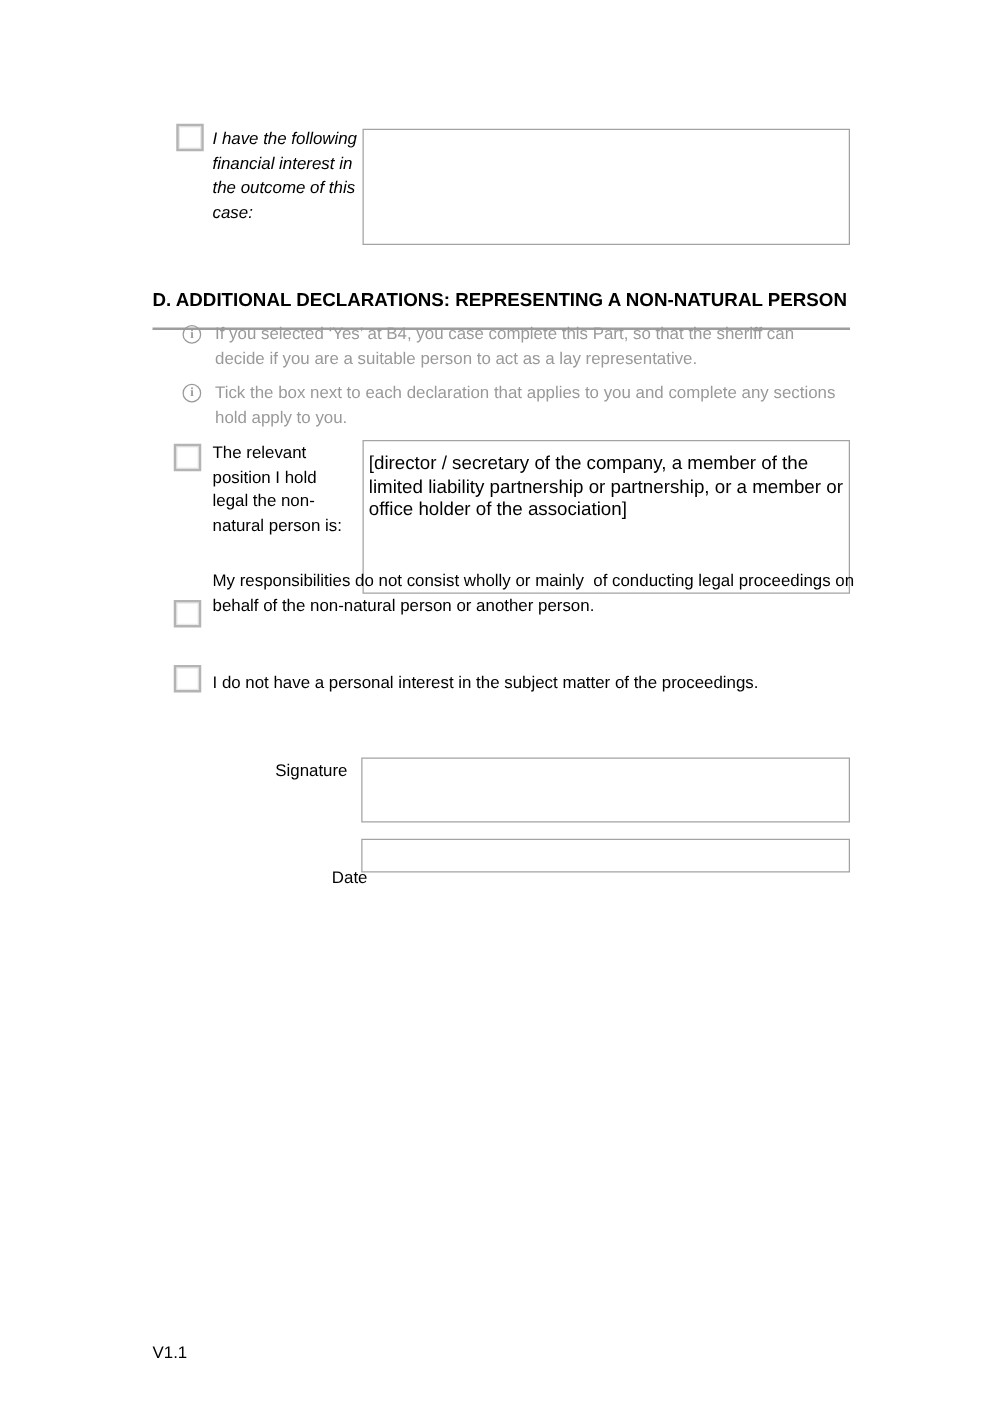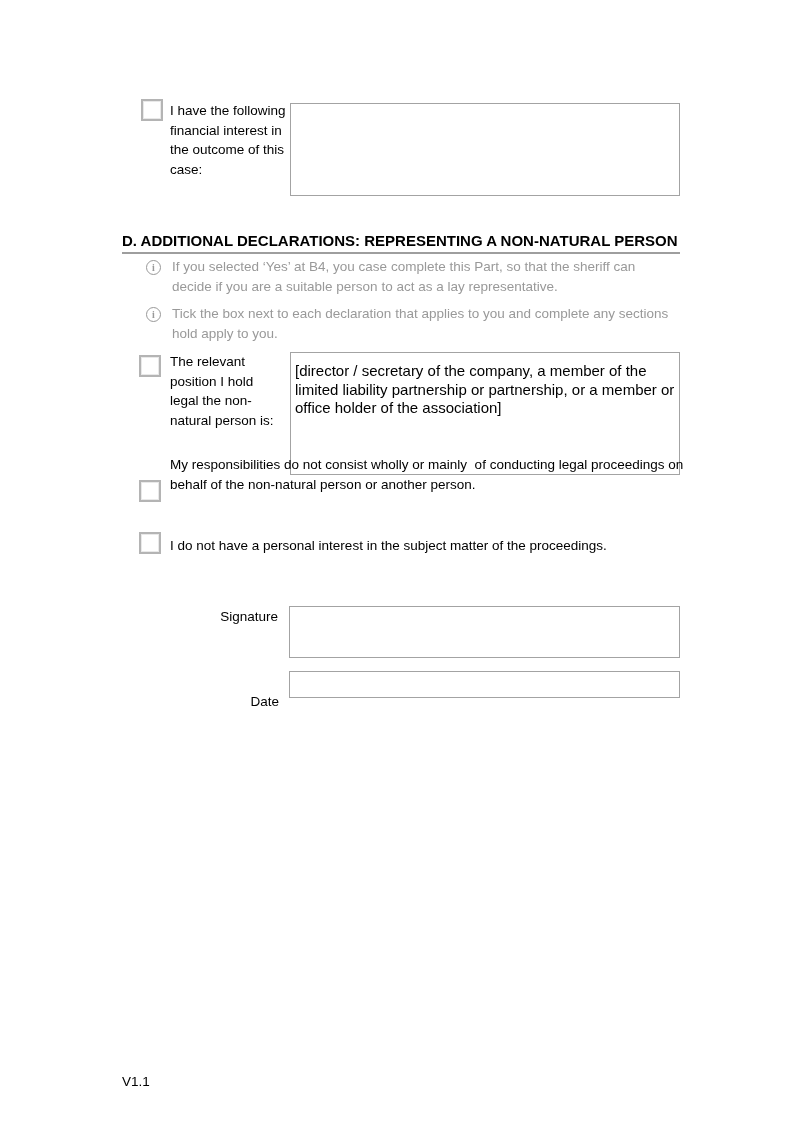--- a/index.html
+++ b/index.html
@@ -47,21 +47,21 @@
   
   .section-heading {
     position: absolute;
     left: 122px;
     top: 232px;
     width: 558px;
     margin: 0;
     font-size: 15px;
     font-weight: bold;
     line-height: 18px;
-    padding-bottom: 2px;
+    padding-bottom: 12px;
     border-bottom: 2px solid #9e9e9e;
     white-space: nowrap;
   }
 
   
   .note {
     position: absolute;
     left: 146px;
     width: 534px;
     color: #999999;
@@ -100,21 +100,21 @@
     left: 122px;
     top: 1072px;
   }
 </style>
 </head>
 <body>
 
 <div class="page">
 
   <div class="checkbox" style="left:141px; top:99px;"></div>
-  <div class="abs" style="left:170px; top:101px; width:118px;">I have the following financial interest in the outcome of this case:</div>
+  <div class="abs" style="left:170px; top:101px; width:118px;font-style:italic;">I have the following financial interest in the outcome of this case:</div>
   <div class="field-box" style="left:290px; top:103px; width:390px; height:93px;"></div>
 
   <h2 class="section-heading">D. ADDITIONAL DECLARATIONS: REPRESENTING A NON-NATURAL PERSON</h2>
 
   <div class="note" style="top:257px;">
     <span class="info-icon">i</span>
     <span class="note-text">If you selected ‘Yes’ at B4, you case complete this Part, so that the sheriff can decide if you are a suitable person to act as a lay representative.</span>
   </div>
 
   <div class="note" style="top:304px;">
@@ -128,18 +128,18 @@
 
   <div class="checkbox" style="left:139px; top:480px;"></div>
   <div class="decl-text" style="left:170px; top:455px; width:516px;">My responsibilities do not consist wholly or mainly  of conducting legal proceedings on behalf of the non-natural person or another person.</div>
 
   <div class="checkbox" style="left:139px; top:532px;"></div>
   <div class="decl-text" style="left:170px; top:536px; width:520px;">I do not have a personal interest in the subject matter of the proceedings.</div>
 
   <div class="field-label-right" style="left:178px; top:607px;">Signature</div>
   <div class="field-box" style="left:289px; top:606px; width:391px; height:52px;"></div>
 
-  <div class="field-label-right" style="left:179px; top:672px;margin-top:20px;">Date</div>
+  <div class="field-label-right" style="left:194px; top:672px;margin-top:20px;">Date</div>
   <div class="field-box" style="left:289px; top:671px; width:391px; height:27px;"></div>
 
   <div class="version">V1.1</div>
 
 </div>
 
 </body></html>

